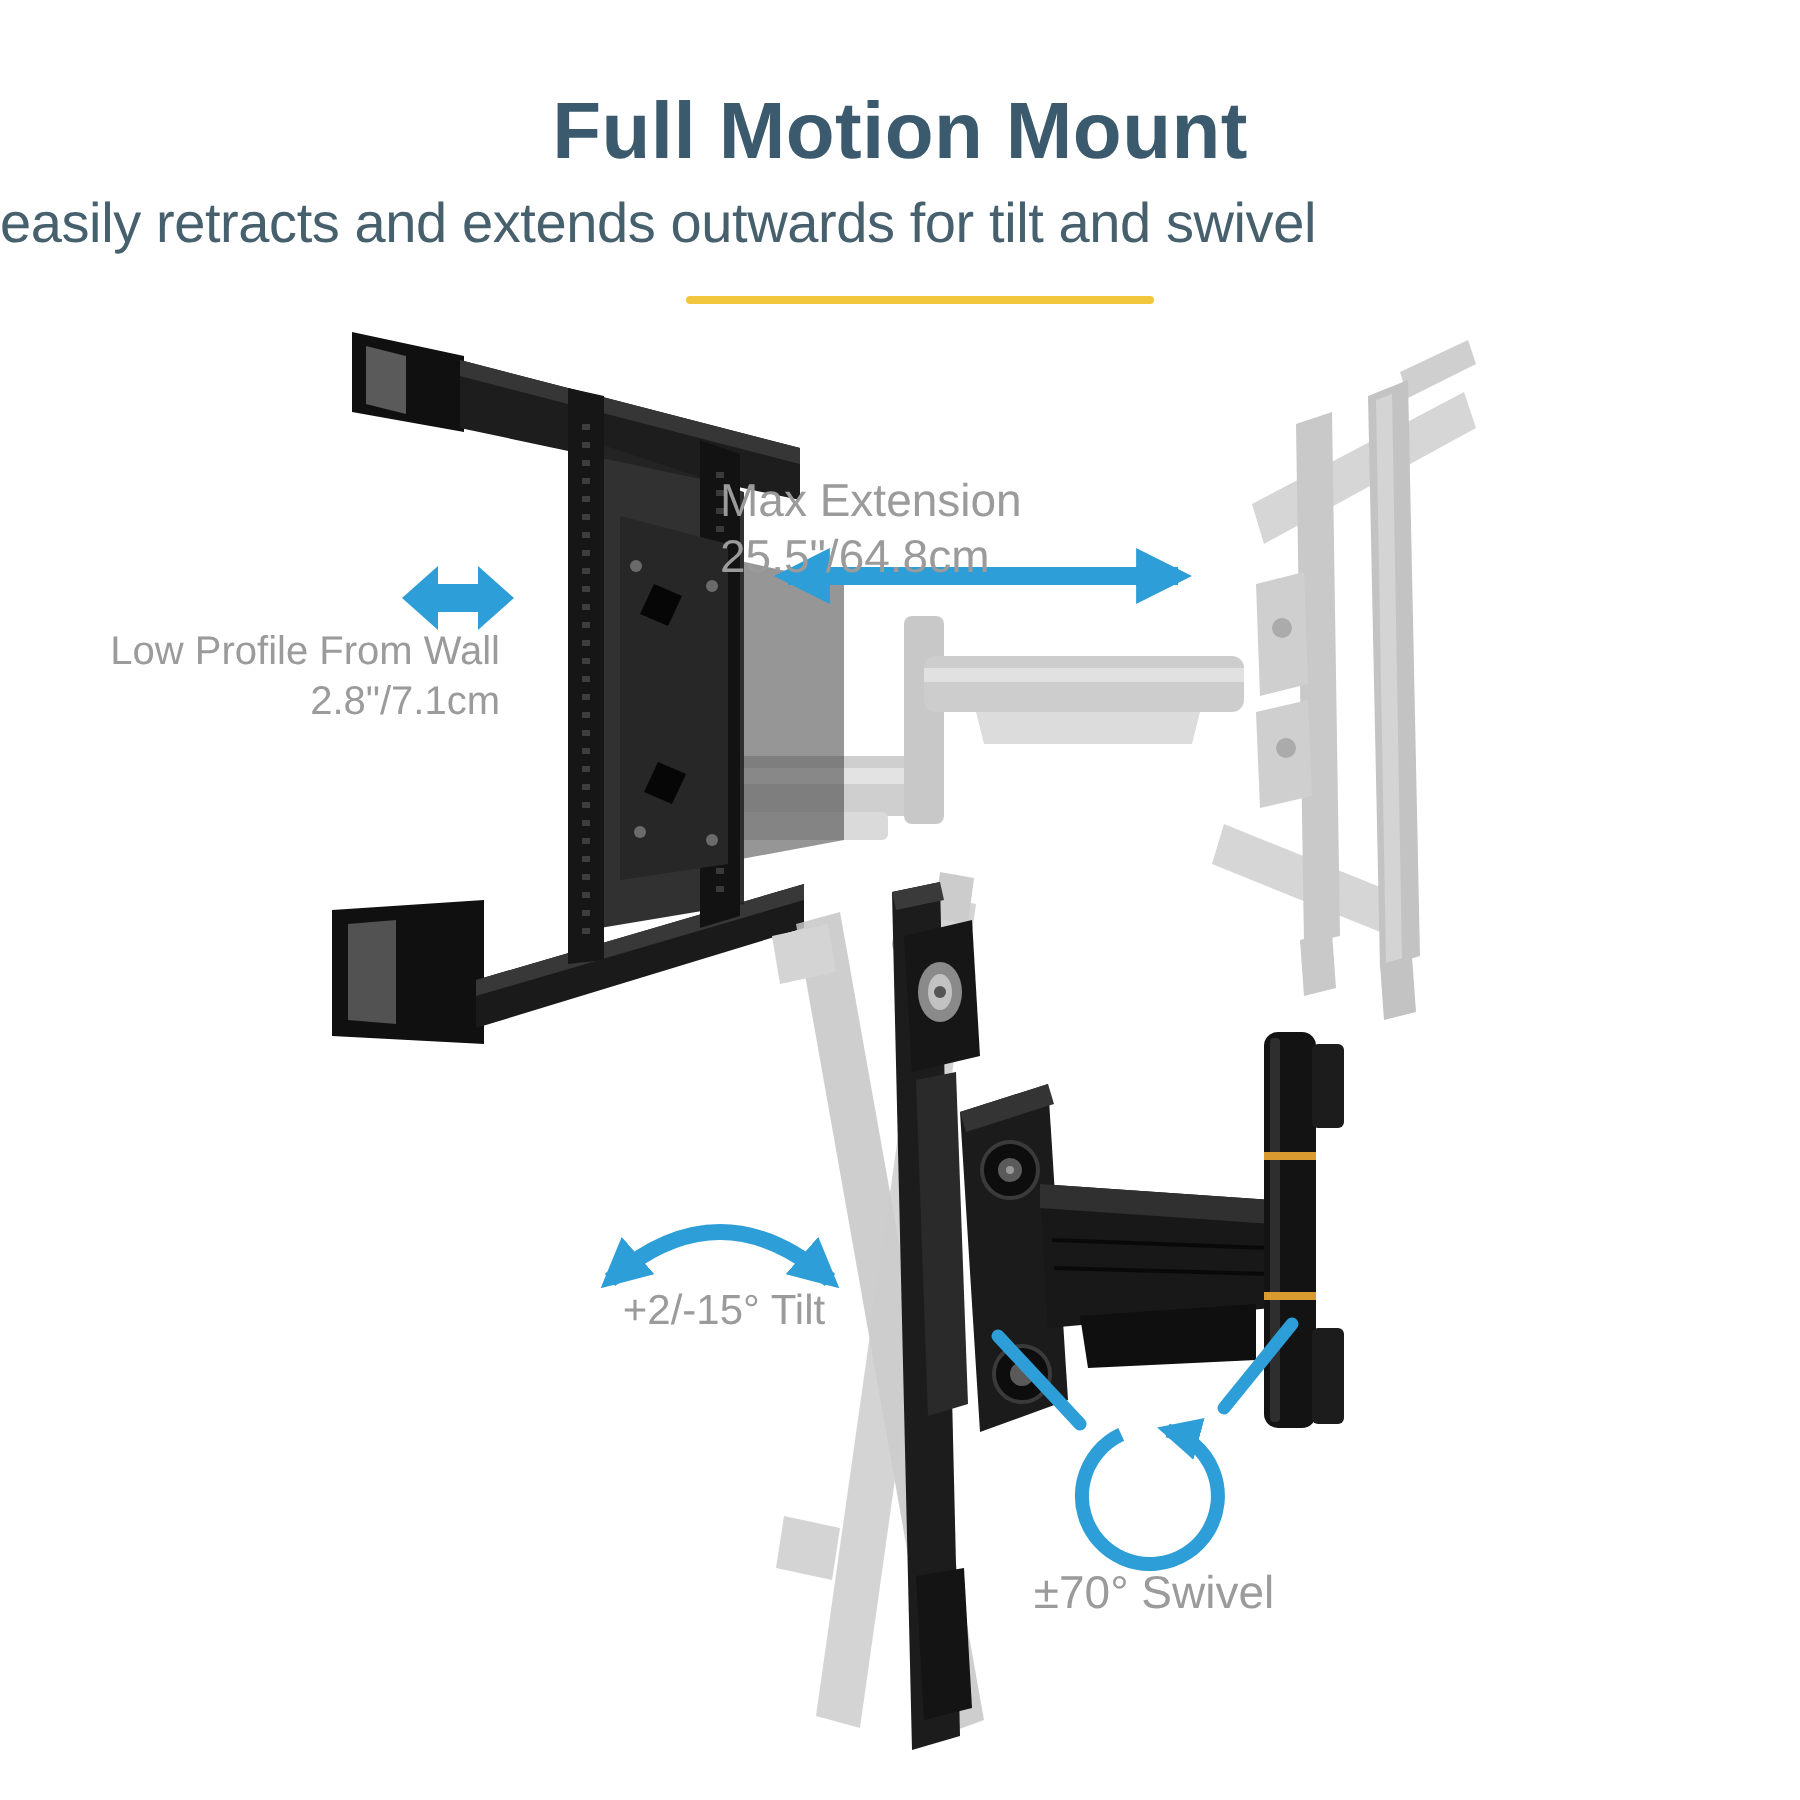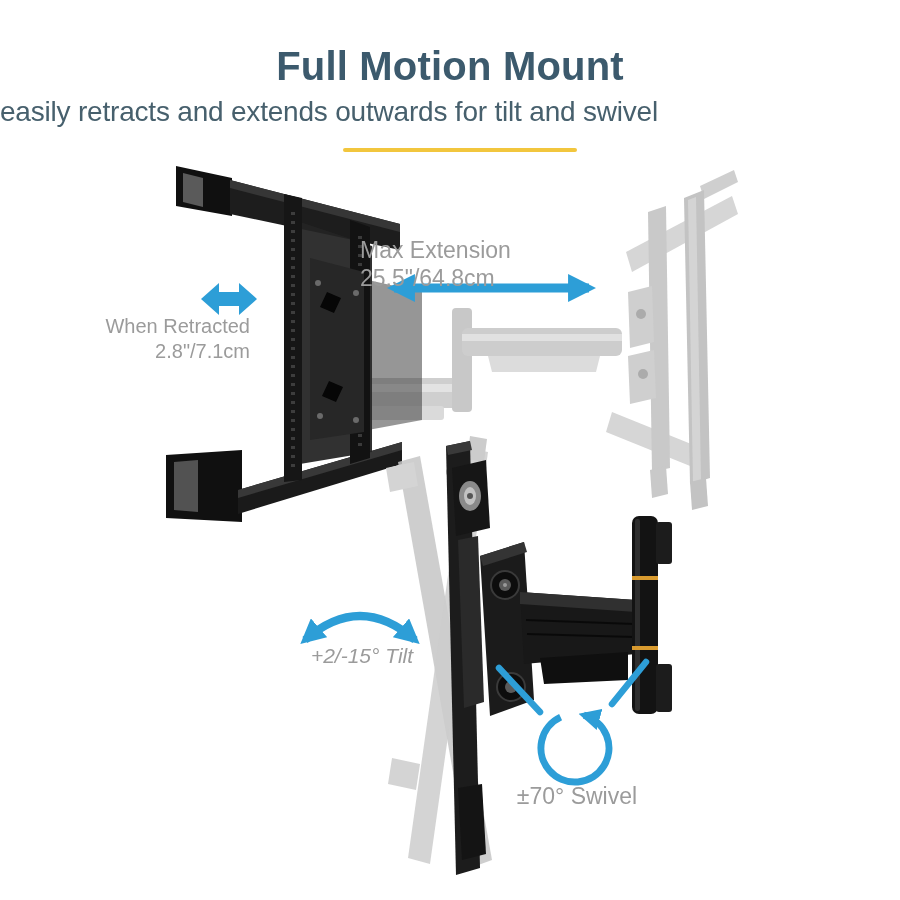--- a/index.html
+++ b/index.html
@@ -23,21 +23,21 @@
     left:343px;top:148px;width:234px;height:4px;border-radius:2px;
     background:var(--accent_yellow,#f2c63d);
   }
   .art{left:0;top:0;}
   .label{color:var(--label_gray,#9b9b9b);}
   .label-maxext{left:360px;top:197px;width:264px;text-align:left;
     font-size:23px;line-height:1.2;margin-top:40px;}
   .label-lowprofile{left:20px;top:314px;width:230px;text-align:right;
     font-size:20px;line-height:1.24;}
   .label-tilt{left:262px;top:644px;width:200px;text-align:center;
-    font-size:21px;font-style:italic;}
+    font-size:21px;}
   .label-swivel{left:477px;top:783px;width:200px;text-align:center;
     font-size:23px;}
 </style>
 </head>
 <body>
 
 <div class="stage">
 
   <h1 class="abs title">Full Motion Mount</h1>
   <p class="abs subtitle">easily retracts and extends outwards for tilt and swivel</p>
@@ -167,21 +167,21 @@
       <path d="M560.6,717.2 A34,34 0 1 0 583.8,715.2" fill="none" stroke="#2d9ed7" stroke-width="7" marker-end="url(#ah)"></path>
     </g>
   </svg>
 
   <div class="abs label label-maxext">
     <div>Max Extension</div>
     <div>25.5"/64.8cm</div>
   </div>
 
   <div class="abs label label-lowprofile">
-    <div>When Retracted</div>
+    <div>Low Profile From Wall</div>
     <div>2.8"/7.1cm</div>
   </div>
 
   <div class="abs label label-tilt">+2/-15° Tilt</div>
 
   <div class="abs label label-swivel">±70° Swivel</div>
 
 </div>
 
 </body></html>

